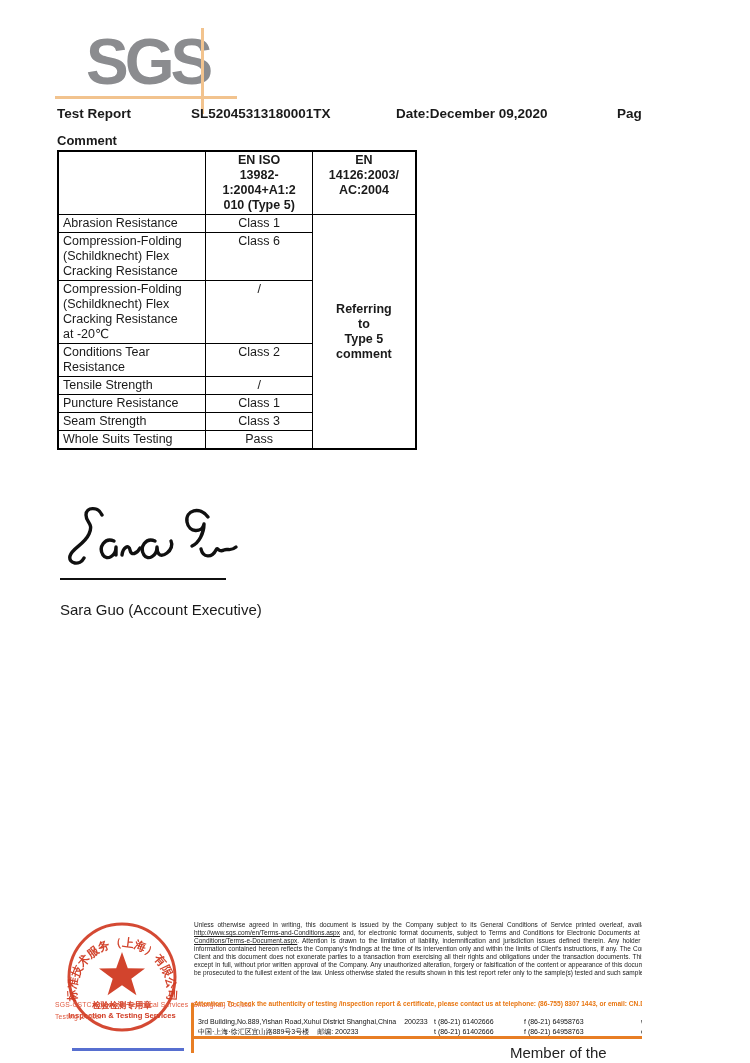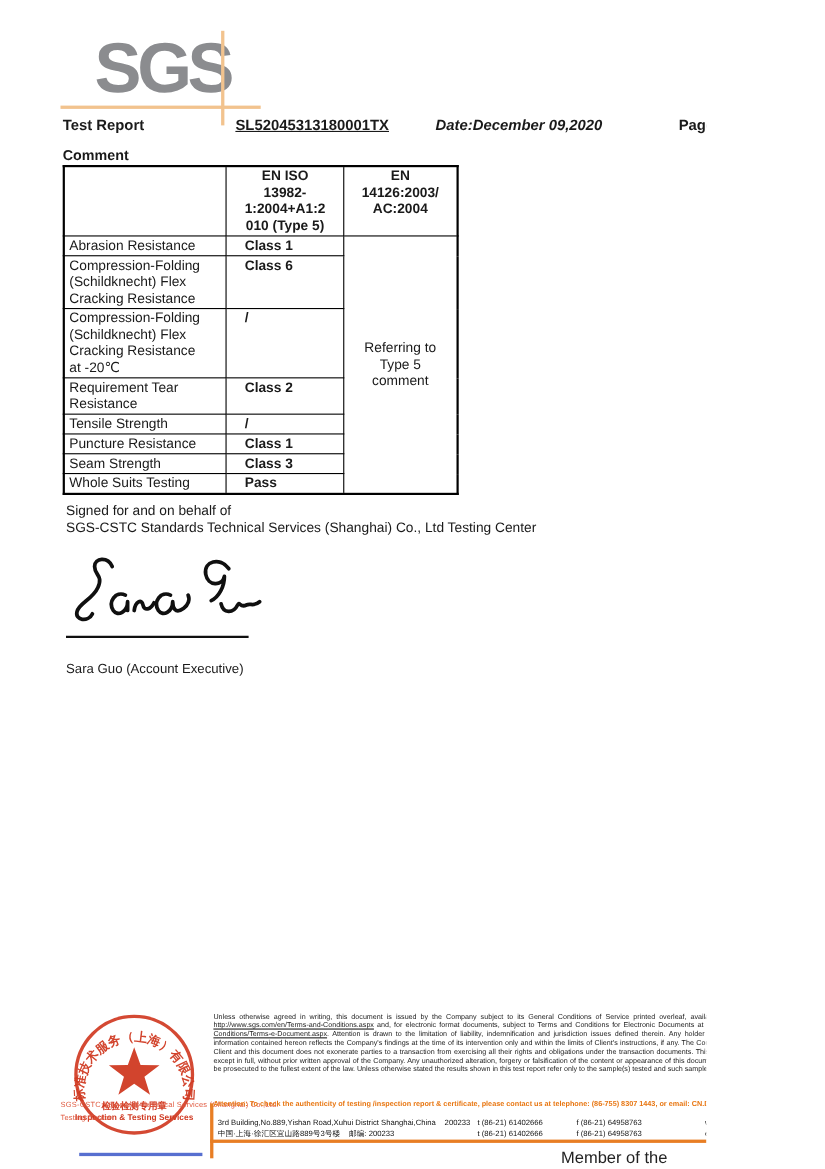--- a/index.html
+++ b/index.html
@@ -9,36 +9,36 @@
   *{margin:0;padding:0;box-sizing:border-box;}
   html,body{background:#fff;}
   .page{position:relative;width:642px;height:1063px;background:#ffffff;overflow:hidden;
         font-family:"Liberation Sans","DejaVu Sans",sans-serif;color:var(--ink);}
   
   .logo{position:absolute;left:86px;top:26px;font-size:64px;font-weight:bold;
         letter-spacing:-4px;color:var(--logo-gray);line-height:72px;}
   .hline{position:absolute;left:55px;top:96px;width:182px;height:3px;background:var(--header-line);}
   .vline{position:absolute;left:201px;top:28px;width:3px;height:86px;background:var(--header-line);}
   .hdr{position:absolute;top:106px;font-size:13.5px;font-weight:bold;white-space:nowrap;}
-  .hdr.t1{left:57px;} .hdr.t2{left:214px;text-decoration:underline;} .hdr.t3{left:396px;font-style:italic;} .hdr.t4{left:617px;}
+  .hdr.t1{left:57px;} .hdr.t2{left:191px;} .hdr.t3{left:396px;} .hdr.t4{left:617px;}
   
   .comment-label{position:absolute;left:57px;top:133px;font-size:13px;font-weight:bold;}
   table.cmt{position:absolute;left:57px;top:150px;width:360px;border-collapse:collapse;
             font-size:12.5px;border:2px solid #000;}
   .cmt th,.cmt td{border:1.5px solid #000;line-height:15px;padding:1px 16px;vertical-align:top;}
   .cmt th{font-weight:bold;text-align:center;white-space:pre-line;}
   .cmt th.h1{width:178px;} .cmt th.h2{width:90px;} .cmt th.h3{width:92px;}
   .cmt td.c1{text-align:left;padding-left:4px;}
-  .cmt td.c2{font-weight:bold;}
-  .cmt td.c3{text-align:center;font-weight:normal;vertical-align:middle;white-space:pre-line;}
+  .cmt td.c2{text-align:center;}
+  .cmt td.c3{text-align:center;font-weight:bold;vertical-align:middle;white-space:pre-line;}
   
   .remark{position:absolute;left:60px;top:404px;font-size:12.5px;}
   .signed{position:absolute;left:60px;top:456px;font-size:12.5px;line-height:16px;}
   .sig-wrap{position:absolute;left:58px;top:503px;width:182px;height:84px;}
-  .sig-caption{position:absolute;left:60px;top:601px;font-size:12px;}
+  .sig-caption{position:absolute;left:60px;top:601px;font-size:15px;}
   
   .stamp{position:absolute;left:62px;top:920px;width:120px;height:120px;}
   .stamp-co{position:absolute;left:55px;font-size:6.8px;color:#e05a40;white-space:nowrap;
             letter-spacing:.2px;}
   .legal{position:absolute;left:194px;top:921px;width:548px;font-size:6.5px;line-height:8px;
          text-align:justify;color:#222;}
   .legal .u{text-decoration:underline;}
   .attention{position:absolute;left:194px;top:1000px;width:548px;font-size:6.6px;line-height:8px;
              font-weight:bold;color:var(--attention);}
   .f-vline{position:absolute;left:191px;top:1003px;width:2.5px;height:50px;background:var(--footer-line);}
@@ -87,21 +87,21 @@
         </tr>
         <tr>
           <td class="c1">Compression-Folding (Schildknecht) Flex Cracking Resistance</td>
           <td class="c2">Class 6</td>
         </tr>
         <tr>
           <td class="c1">Compression-Folding (Schildknecht) Flex Cracking Resistance at -20℃</td>
           <td class="c2">/</td>
         </tr>
         <tr>
-          <td class="c1">Requirement Tear Resistance</td>
+          <td class="c1">Conditions Tear Resistance</td>
           <td class="c2">Class 2</td>
         </tr>
         <tr>
           <td class="c1">Tensile Strength</td>
           <td class="c2">/</td>
         </tr>
         <tr>
           <td class="c1">Puncture Resistance</td>
           <td class="c2">Class 1</td>
         </tr>
@@ -109,24 +109,20 @@
           <td class="c1">Seam Strength</td>
           <td class="c2">Class 3</td>
         </tr>
         <tr>
           <td class="c1">Whole Suits Testing</td>
           <td class="c2">Pass</td>
         </tr>
       </tbody>
   </table>
 
-  <div class="signed">
-    <div>Signed for and on behalf of</div>
-    <div>SGS-CSTC Standards Technical Services (Shanghai) Co., Ltd Testing Center</div>
-  </div>
 
   <div class="sig-wrap">
     <svg width="182" height="84" viewBox="0 0 182 84">
       <g fill="none" stroke="#101010" stroke-width="3.4" stroke-linecap="round" stroke-linejoin="round">
         <path d="M44,12 C40,3 28,4 28,12 C28,20 36,20 31,31 C26,42 14,45 12,53 C10,61 22,63 26,55"></path>
         <path d="M56,38 C47,34 40,44 45,52 C49,58 58,53 58,44 L58,52"></path>
         <path d="M64,52 C65,44 71,41 72,47 C73,53 79,51 82,45"></path>
         <path d="M97,38 C88,34 81,44 86,52 C90,58 99,53 99,44 C99,49 101,56 109,50 C113,47 115,42 113,38"></path>
         <path d="M150,14 C142,3 127,7 129,19 C131,30 144,30 146,21 C146,30 141,40 134,43"></path>
         <path d="M143,46 C145,55 154,55 158,47 C160,43 160,50 166,47 C170,45 172,49 178,44"></path>

